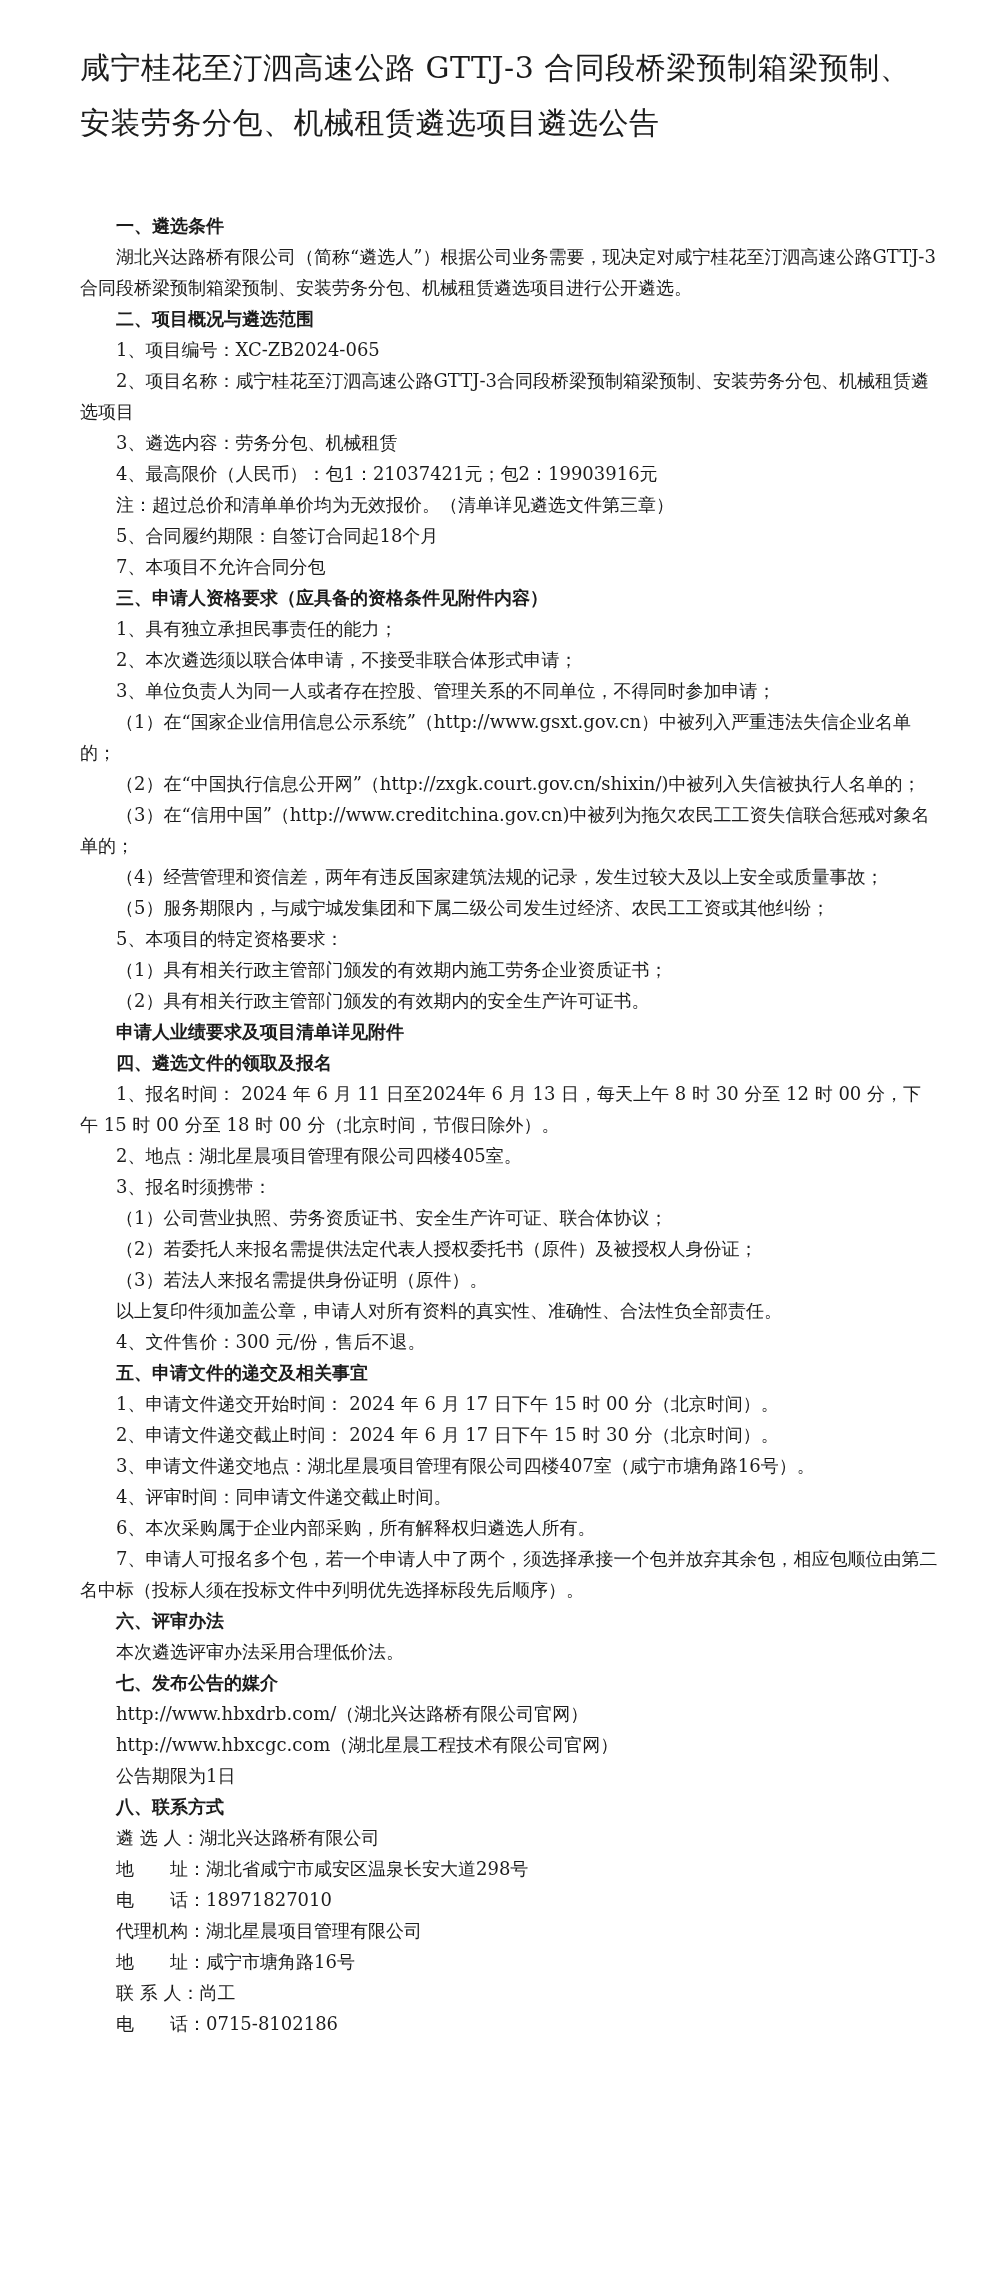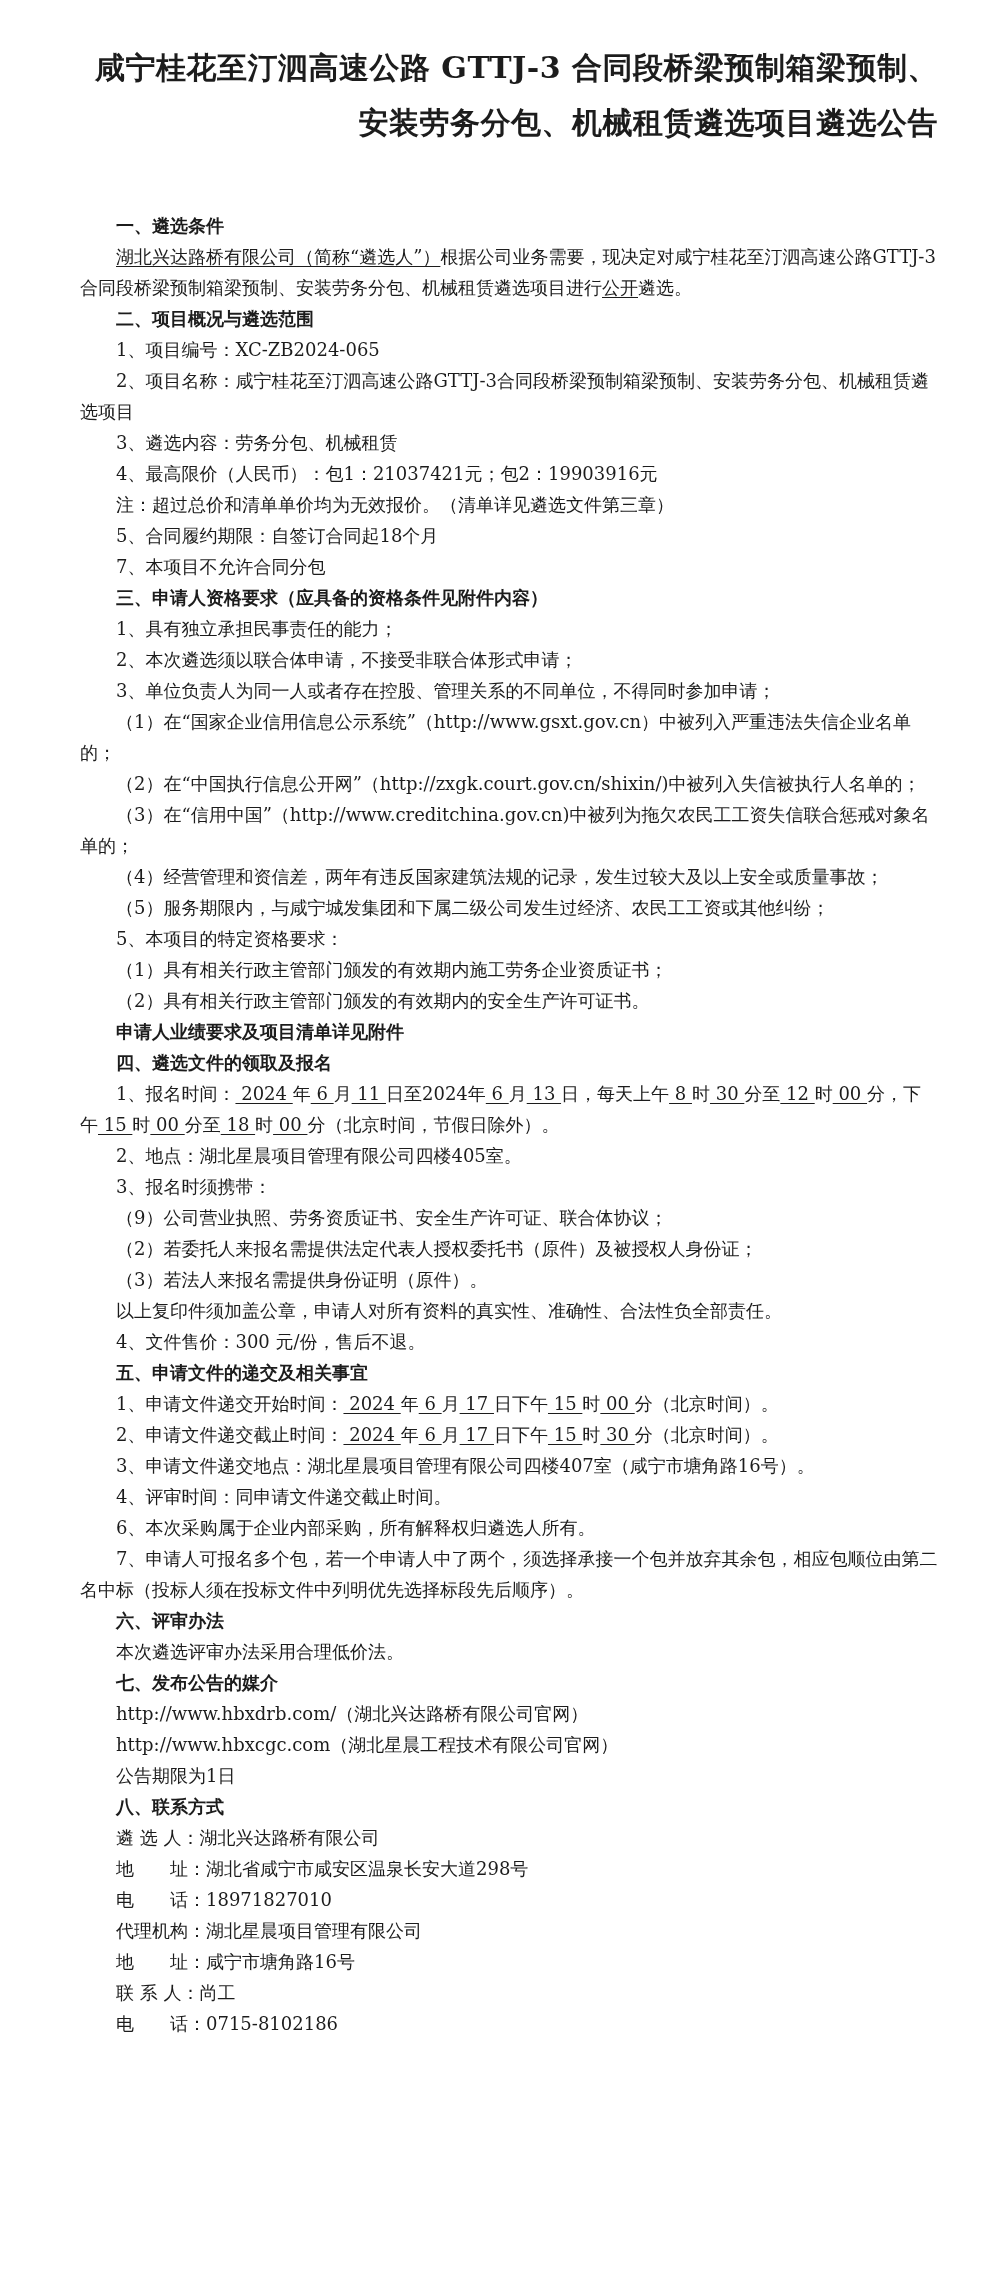--- a/index.html
+++ b/index.html
@@ -9,34 +9,34 @@
     box-sizing: border-box;
     background: #ffffff;
     padding: 40px 62px 60px 80px;
     font-family: "DejaVu Serif", "Liberation Serif", serif;
     color: #1c1c1c;
   }
   .title {
     margin: 0 0 60px 0;
     font-size: 30px;
     line-height: 55px;
-    font-weight: 700;
-    text-align: right;
+    font-weight: 400;
+    text-align: left;
     letter-spacing: 0.5px;
   }
   .title .tl { display: block; }
   p.line {
     margin: 0;
     font-size: 18px;
     line-height: 31px;
     text-indent: 2em;
     word-break: break-all;
   }
   p.h { font-weight: 700; }
-  .u { text-decoration: underline; text-underline-offset: 3px; }
+  .u { text-underline-offset: 3px; }
   .contact-line .cv { white-space: pre-wrap; }
 </style>
 </head>
 <body>
 
 <div class="page">
 
   <h1 class="title">
     <span class="tl">咸宁桂花至汀泗高速公路 GTTJ-3 合同段桥梁预制箱梁预制、</span>
     <span class="tl">安装劳务分包、机械租赁遴选项目遴选公告</span>
@@ -65,21 +65,21 @@
   <p class="line">（5）服务期限内，与咸宁城发集团和下属二级公司发生过经济、农民工工资或其他纠纷；</p>
   <p class="line">5、本项目的特定资格要求：</p>
   <p class="line">（1）具有相关行政主管部门颁发的有效期内施工劳务企业资质证书；</p>
   <p class="line">（2）具有相关行政主管部门颁发的有效期内的安全生产许可证书。</p>
   <p class="line h">申请人业绩要求及项目清单详见附件</p>
 
   <p class="line h">四、遴选文件的领取及报名</p>
   <p class="line"><span>1、报名时间：</span><span class="u"> 2024 </span><span>年</span><span class="u"> 6 </span><span>月</span><span class="u"> 11 </span><span>日至2024年</span><span class="u"> 6 </span><span>月</span><span class="u"> 13 </span><span>日，每天上午</span><span class="u"> 8 </span><span>时</span><span class="u"> 30 </span><span>分至</span><span class="u"> 12 </span><span>时</span><span class="u"> 00 </span><span>分，下午</span><span class="u"> 15 </span><span>时</span><span class="u"> 00 </span><span>分至</span><span class="u"> 18 </span><span>时</span><span class="u"> 00 </span><span>分（北京时间，节假日除外）。</span></p>
   <p class="line">2、地点：湖北星晨项目管理有限公司四楼405室。</p>
   <p class="line">3、报名时须携带：</p>
-  <p class="line">（9）公司营业执照、劳务资质证书、安全生产许可证、联合体协议；</p>
+  <p class="line">（1）公司营业执照、劳务资质证书、安全生产许可证、联合体协议；</p>
   <p class="line">（2）若委托人来报名需提供法定代表人授权委托书（原件）及被授权人身份证；</p>
   <p class="line">（3）若法人来报名需提供身份证明（原件）。</p>
   <p class="line">以上复印件须加盖公章，申请人对所有资料的真实性、准确性、合法性负全部责任。</p>
   <p class="line">4、文件售价：300 元/份，售后不退。</p>
 
   <p class="line h">五、申请文件的递交及相关事宜</p>
   <p class="line"><span>1、申请文件递交开始时间：</span><span class="u"> 2024 </span><span>年</span><span class="u"> 6 </span><span>月</span><span class="u"> 17 </span><span>日下午</span><span class="u"> 15 </span><span>时</span><span class="u"> 00 </span><span>分（北京时间）。</span></p>
   <p class="line"><span>2、申请文件递交截止时间：</span><span class="u"> 2024 </span><span>年</span><span class="u"> 6 </span><span>月</span><span class="u"> 17 </span><span>日下午</span><span class="u"> 15 </span><span>时</span><span class="u"> 30 </span><span>分（北京时间）。</span></p>
   <p class="line">3、申请文件递交地点：湖北星晨项目管理有限公司四楼407室（咸宁市塘角路16号）。</p>
   <p class="line">4、评审时间：同申请文件递交截止时间。</p>

